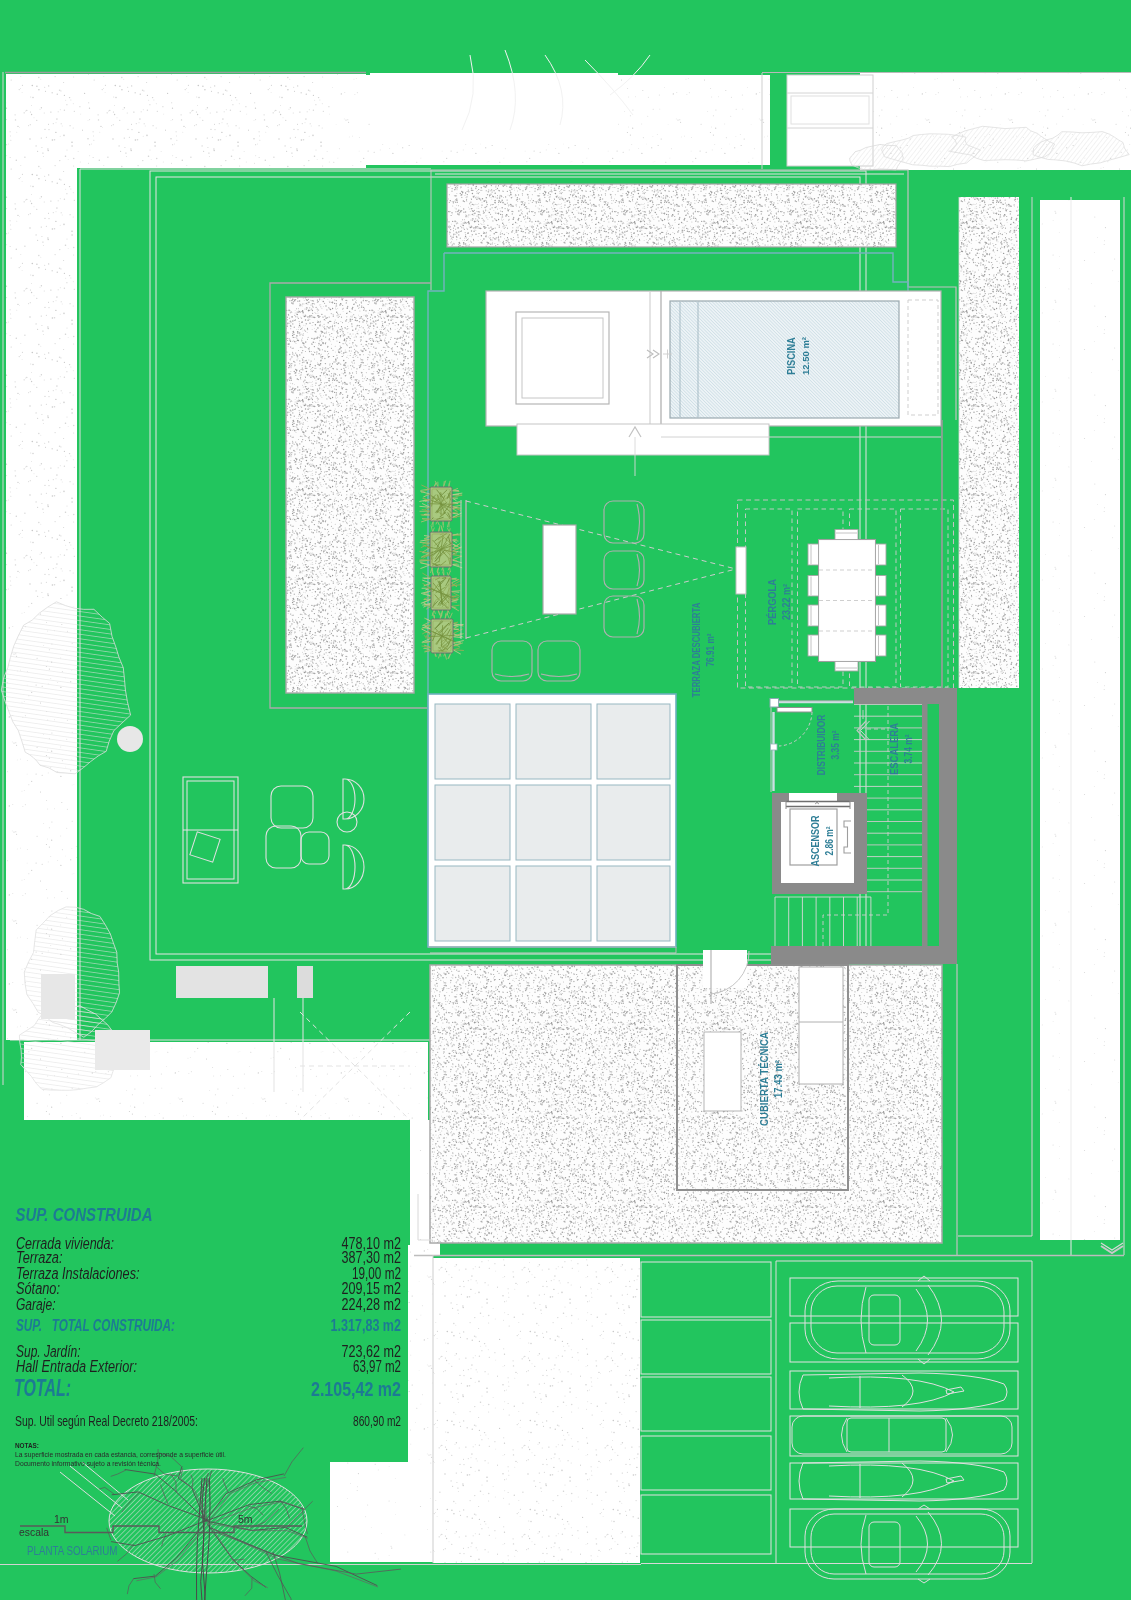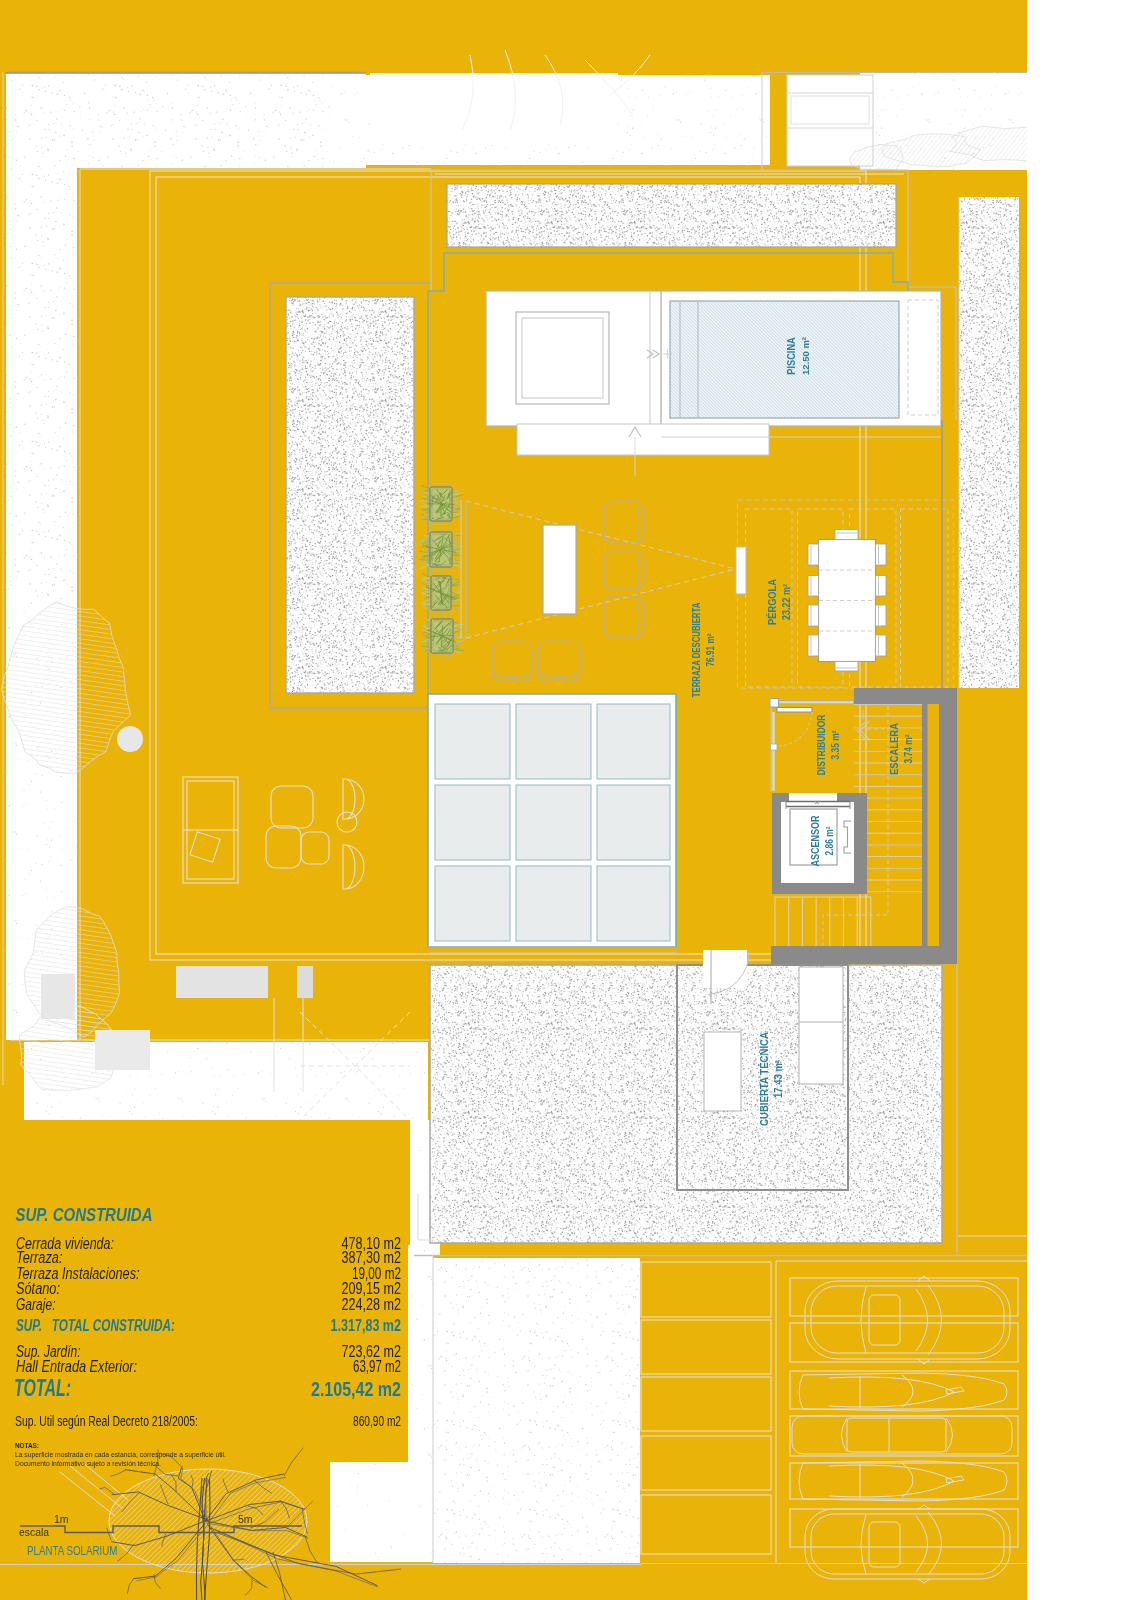--- a/index.html
+++ b/index.html
@@ -1,15 +1,15 @@
 <!DOCTYPE html>
 <html><head><meta charset="utf-8">
 <style>
 html,body{margin:0;padding:0;background:#fff;}
-#page{position:relative;width:1027px;height:1600px;background:#eab308;overflow:hidden;
+#page{position:relative;width:1131px;height:1600px;background:#22c55e;overflow:hidden;
 font-family:"Liberation Sans", sans-serif;text-decoration:underline;}
 svg{position:absolute;top:0;left:0;}
 .lbl{fill:#2e7e96;font-family:"Liberation Sans", sans-serif;font-weight:bold;}
 </style></head>
 <body>
 <div id="page">
 <svg width="1131" height="1600" viewBox="0 0 1131 1600">
 <defs>
 <pattern id="pd" width="83" height="89" patternUnits="userSpaceOnUse">
           <rect width="83" height="89" fill="#fdfdfd"></rect>

